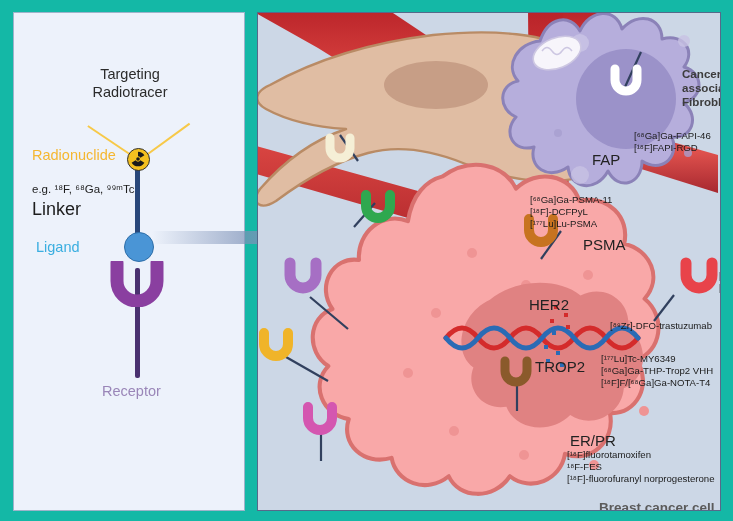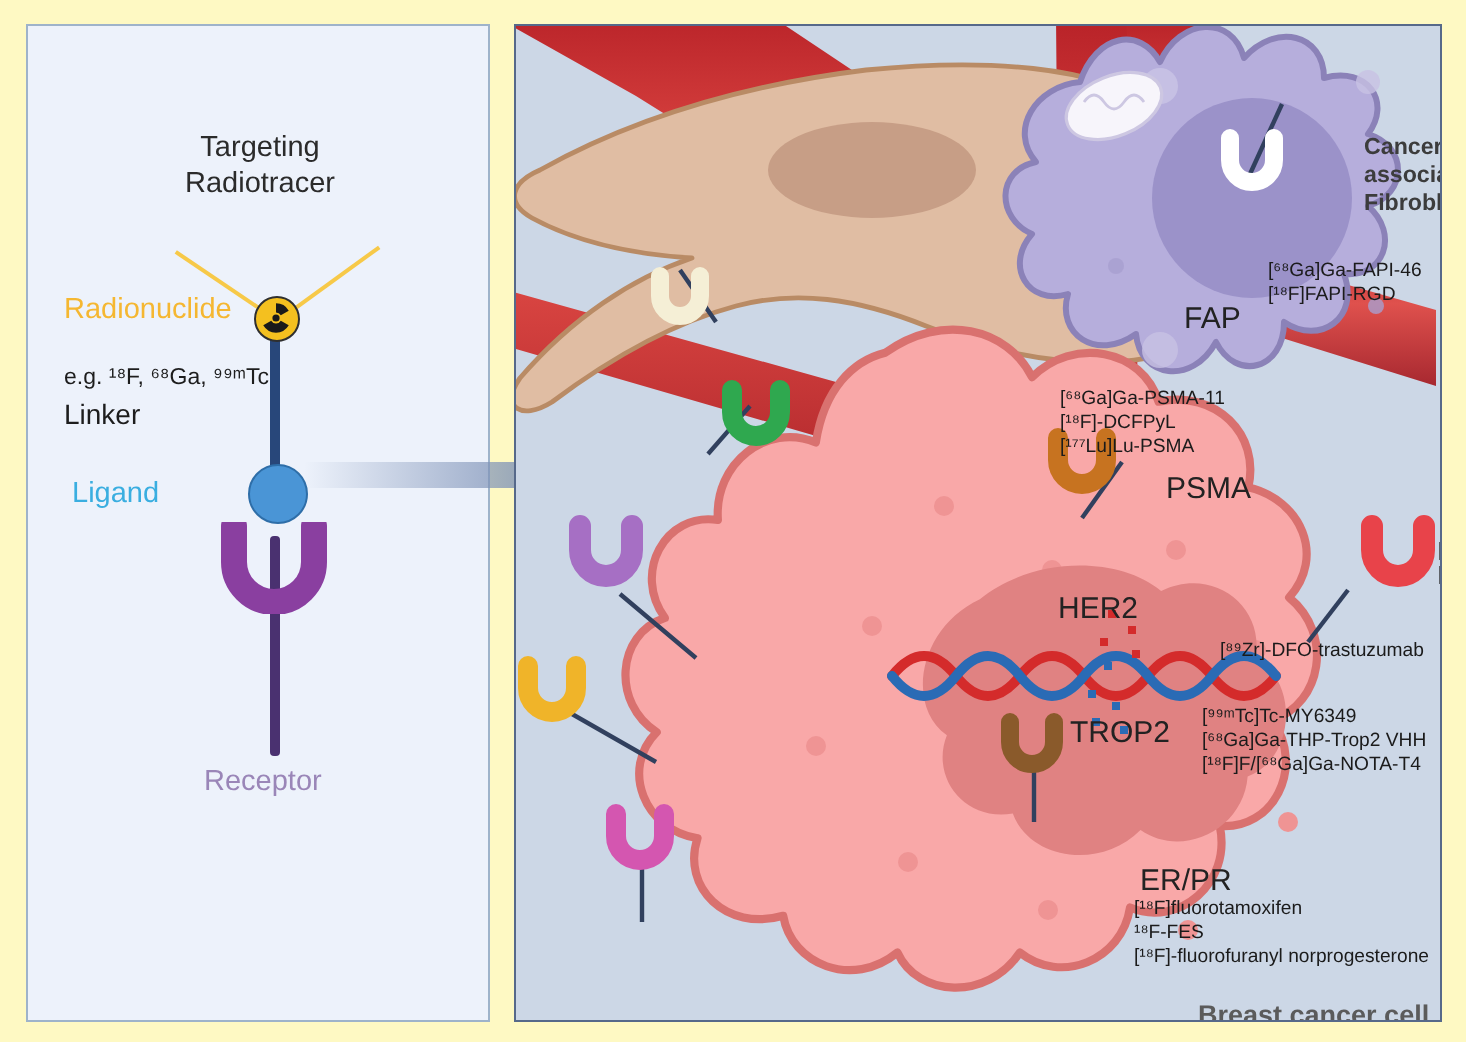--- a/index.html
+++ b/index.html
@@ -1,34 +1,34 @@
 <!DOCTYPE html>
 <html><head>
 <meta charset="utf-8">
 <style>
   html,body{margin:0;padding:0;background:#ffffff;}
   body{width:733px;height:521px;overflow:hidden;
        font-family:"Liberation Sans","DejaVu Sans",sans-serif;}
-  #figure{position:relative;width:733px;height:521px;background:#fef9c3;}
+  #figure{position:relative;width:733px;height:521px;background:#14b8a6;}
 
   .panel{position:absolute;box-sizing:border-box;}
   #left-panel{left:13px;top:12px;width:232px;height:499px;
               background:#edf2fb;border:1.5px solid #9eb3ca;}
   #right-panel{left:257px;top:12px;width:464px;height:499px;
                background:#ccd7e6;border:1.5px solid #56698a;overflow:hidden;}
 
   .lbl{position:absolute;white-space:nowrap;line-height:1.18;}
   .ctr{text-align:center;}
 
   
   #tr-title{left:46px;top:52px;width:140px;font-size:14.5px;color:#2b2b2b;
             text-align:center;line-height:1.25;}
   #radionuclide-label{left:18px;top:134px;font-size:14.5px;color:#f5b731;}
   #radionuclide-eg{left:18px;top:152px;font-size:11.5px;color:#1d1d1d;margin-top:18px;}
-  #linker-label{left:18px;top:186px;font-size:14px;color:#1d1d1d;}
+  #linker-label{left:18px;top:186px;font-size:18px;color:#1d1d1d;}
   #ligand-label{left:22px;top:226px;font-size:14.5px;color:#3aaee0;}
   #receptor-label{left:88px;top:370px;font-size:14.5px;color:#9a86b8;}
 
   .leader{position:absolute;background:#f7c948;height:1.6px;transform-origin:0 50%;}
 
   #radio-stem{position:absolute;left:121px;top:150px;width:5px;height:80px;
               background:#28477a;border-radius:2px;}
   #radio-sym{position:absolute;left:113px;top:135px;width:21px;height:21px;border-radius:50%;
              background:#f4c01f;border:1.5px solid #2f2f2f;}
   #ligand-ball{position:absolute;left:110px;top:219px;width:28px;height:28px;border-radius:50%;
@@ -254,21 +254,21 @@
         <div>[¹⁷⁷Lu]Lu-TLX250</div>
       </div>
 
       <div class="rtxt bigname" id="her2-name">HER2</div>
       <div class="rtxt sm" id="dfo-text">
         <div>[⁸⁹Zr]-DFO-trastuzumab</div>
       </div>
 
       <div class="rtxt bigname" id="trop2-name">TROP2</div>
       <div class="rtxt sm" id="trop2-tracers">
-        <div>[⁹⁹ᵐTc]Tc-MY6349</div>
+        <div>[¹⁷⁷Lu]Tc-MY6349</div>
         <div>[⁶⁸Ga]Ga-THP-Trop2 VHH</div>
         <div>[¹⁸F]F/[⁶⁸Ga]Ga-NOTA-T4</div>
       </div>
 
       <div class="rtxt bigname" id="erpr-name">ER/PR</div>
       <div class="rtxt sm" id="erpr-tracers">
         <div>[¹⁸F]fluorotamoxifen</div>
         <div>¹⁸F-FES</div>
         <div>[¹⁸F]-fluorofuranyl norprogesterone</div>
       </div>

